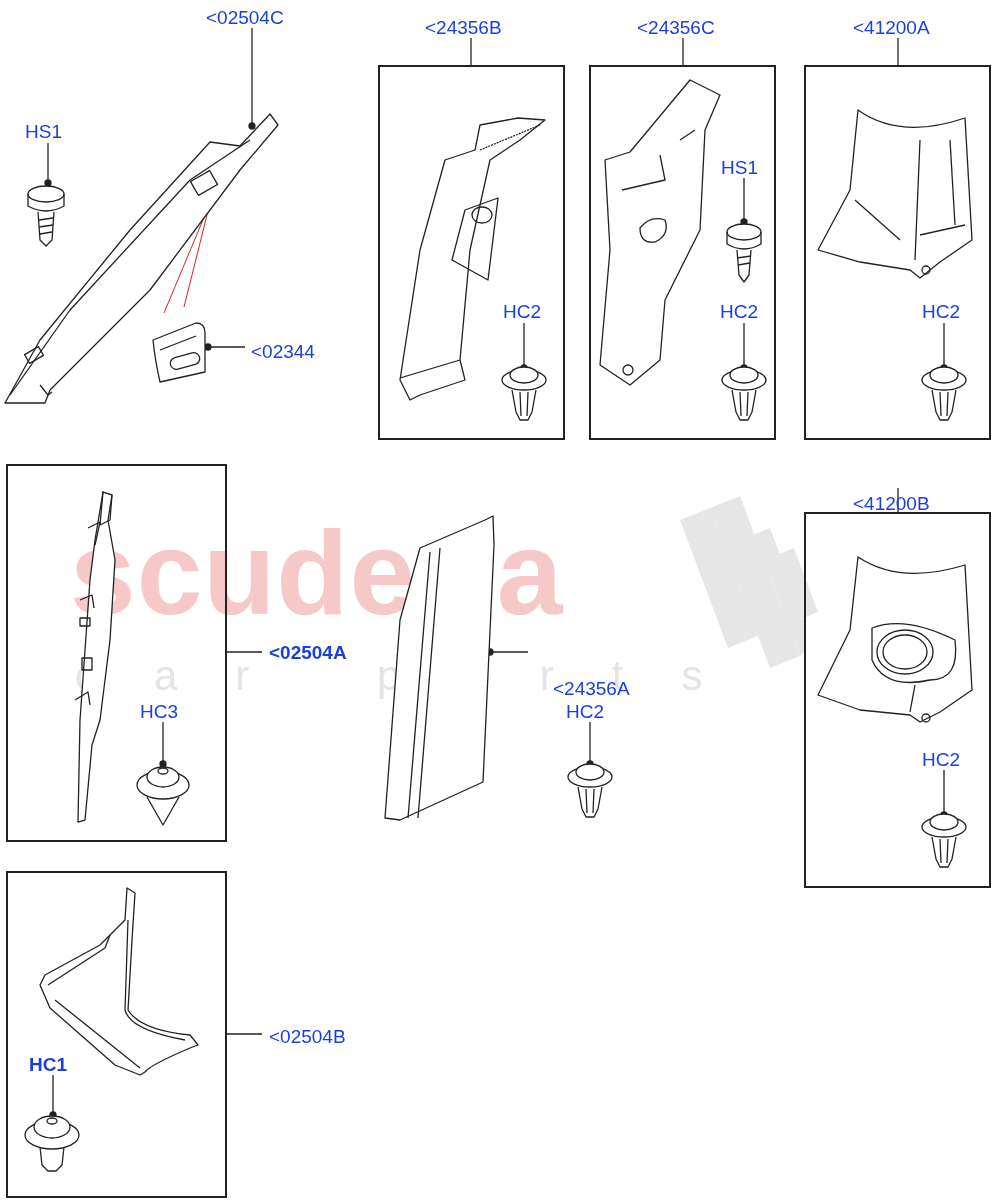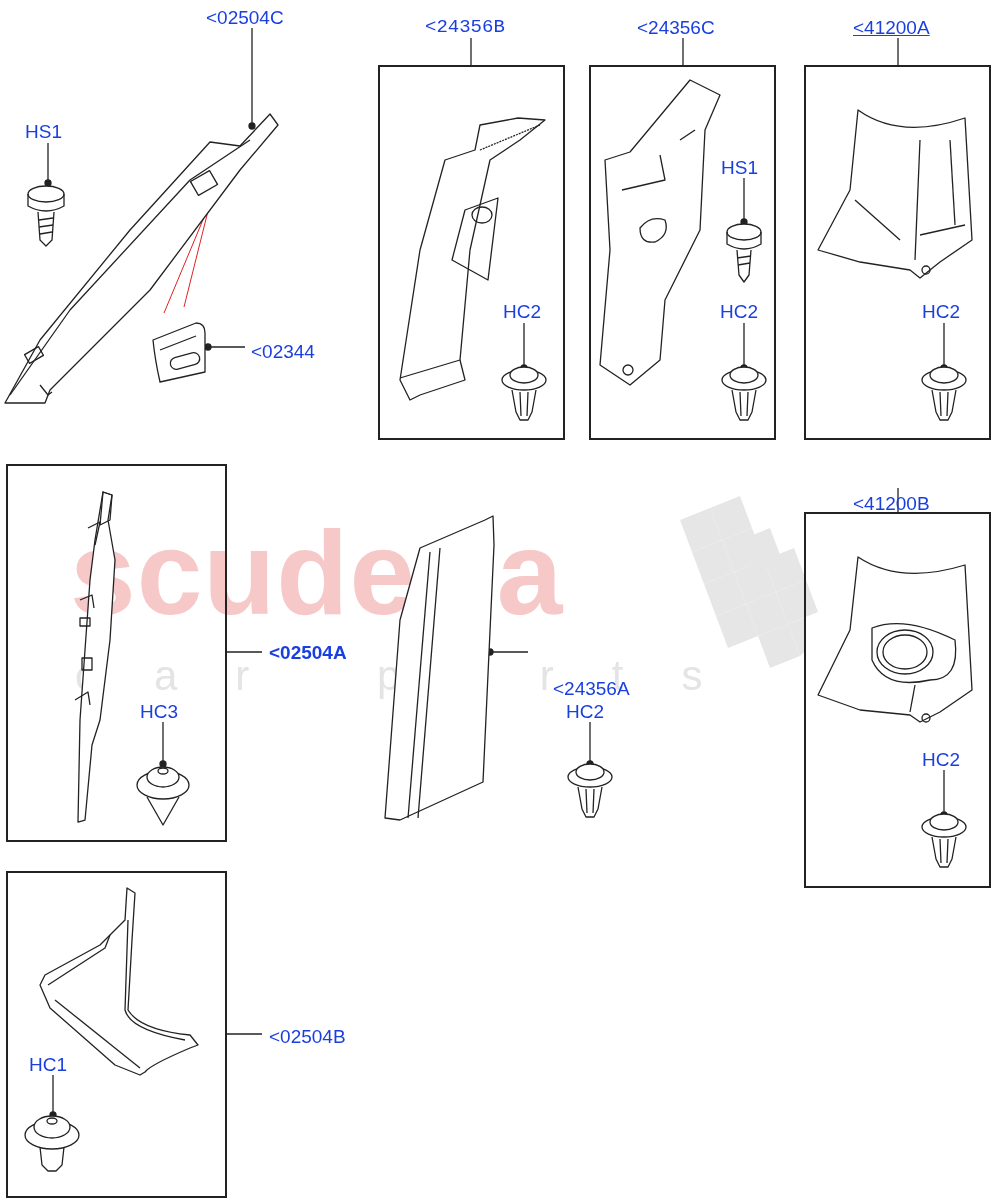--- a/index.html
+++ b/index.html
@@ -218,27 +218,27 @@
     <ellipse cx="0" cy="0" rx="27" ry="14" fill="#fff"></ellipse>
     <ellipse cx="0" cy="-8" rx="18" ry="11" fill="#fff"></ellipse>
     <ellipse cx="0" cy="-14" rx="5" ry="3"></ellipse>
     <path d="M-12,12 L-10,30 L-4,36 L4,36 L10,30 L12,12"></path>
   </g>
 </svg>
 
 <div class="label" style="left:206px;top:8px;">&lt;02504C</div>
 <div class="label" style="left:25px;top:122px;">HS1</div>
 <div class="label" style="left:251px;top:342px;">&lt;02344</div>
-<div class="label" style="left:425px;top:18px;font-family:Liberation Mono, monospace;">&lt;24356B</div>
+<div class="label" style="left:425px;top:18px;">&lt;24356B</div>
 <div class="label" style="left:503px;top:302px;">HC2</div>
 <div class="label" style="left:637px;top:18px;">&lt;24356C</div>
 <div class="label" style="left:721px;top:158px;">HS1</div>
 <div class="label" style="left:720px;top:302px;">HC2</div>
-<div class="label" style="left:853px;top:18px;text-decoration:underline;">&lt;41200A</div>
+<div class="label" style="left:853px;top:18px;">&lt;41200A</div>
 <div class="label" style="left:922px;top:302px;">HC2</div>
 <div class="label" style="left:269px;top:643px;font-weight:bold;">&lt;02504A</div>
 <div class="label" style="left:140px;top:702px;">HC3</div>
 <div class="label" style="left:553px;top:643px;margin-top:36px;">&lt;24356A</div>
 <div class="label" style="left:566px;top:702px;">HC2</div>
 <div class="label" style="left:853px;top:494px;">&lt;41200B</div>
 <div class="label" style="left:922px;top:750px;">HC2</div>
 <div class="label" style="left:269px;top:1027px;">&lt;02504B</div>
-<div class="label" style="left:29px;top:1055px;">HC1</div>
+<div class="label" style="left:29px;top:1055px;font-weight:bold;">HC1</div>
 
 </body></html>

